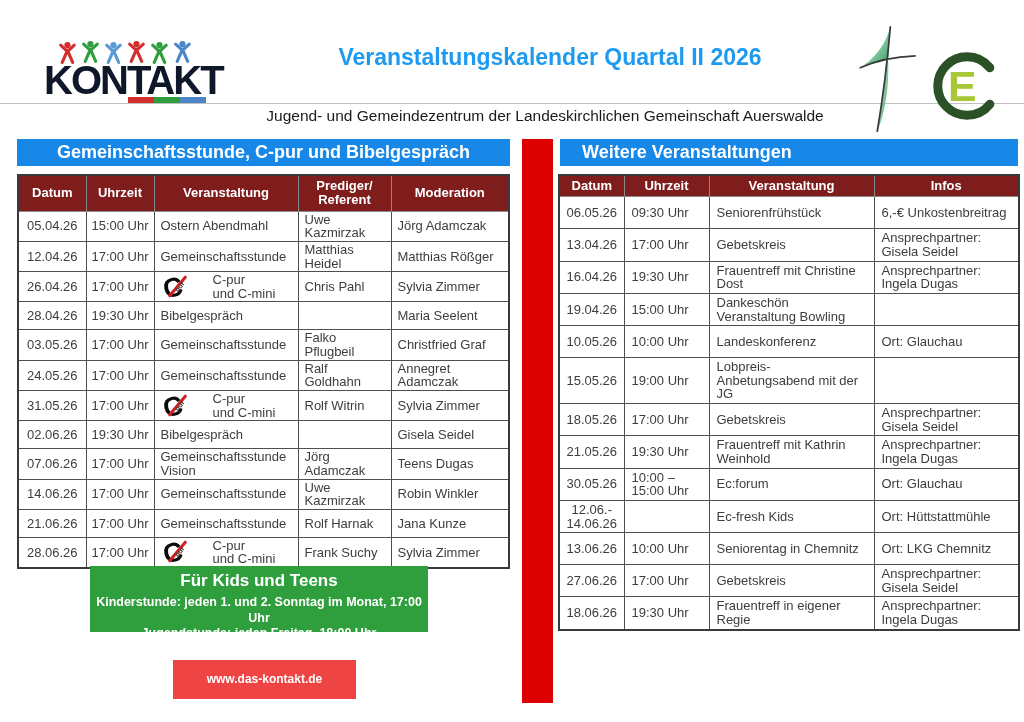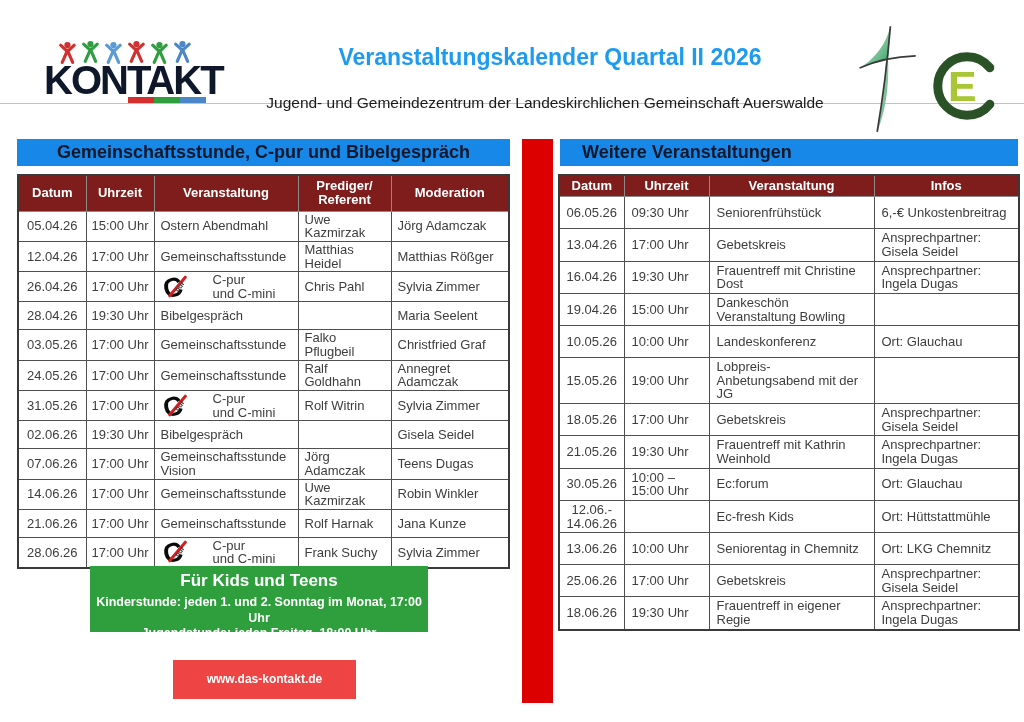--- a/index.html
+++ b/index.html
@@ -8,27 +8,27 @@
 
   
   .header-rule{position:absolute;left:0;top:103px;width:1024px;height:1px;background:#c2c2c2;}
   .figures{position:absolute;left:57px;top:31px;width:138px;height:42px;}
   .wordmark{position:absolute;left:44px;top:58px;width:172px;text-align:center;
             font-size:40px;font-weight:bold;letter-spacing:-2px;color:#0f172a;}
   .underline{position:absolute;left:128px;top:97px;width:78px;height:6px;display:flex;}
   .underline span{width:26px;height:6px;}
   .page-title{position:absolute;left:250px;top:44px;width:600px;text-align:center;
               font-size:23px;font-weight:bold;color:#1e9bf0;}
-  .page-subtitle{position:absolute;left:205px;top:94px;width:680px;text-align:center;
+  .page-subtitle{position:absolute;left:205px;top:107px;width:680px;text-align:center;
                  font-size:15.5px;color:#1a1a1a;}
   .cross-logo{position:absolute;left:852px;top:24px;width:68px;height:110px;}
   .ec-logo{position:absolute;left:930px;top:50px;width:74px;height:72px;}
 
   
-  .banner{position:absolute;top:139px;height:27px;background:#1787e8;color:#0f172a;
+  .banner{position:absolute;top:139px;height:27px;background:#1787e8;color:#ffffff;
           font-weight:bold;font-size:18px;line-height:27px;}
   #left-banner{left:17px;width:493px;text-align:center;}
   #right-banner{left:560px;width:458px;padding-left:22px;box-sizing:border-box;}
   .divider-bar{position:absolute;left:522px;top:139px;width:31px;height:564px;background:#dd0000;}
 
   
   table.cal{position:absolute;border-collapse:collapse;table-layout:fixed;
             border:2px solid #3a3a3a;background:#fff;}
   .cal th{background:#7f1d1d;color:#fff;font-weight:bold;font-size:13px;
           border:1px solid #8a8a8a;padding:3px 2px;line-height:1.1;text-align:center;}
@@ -330,21 +330,21 @@
           <td>Ec-fresh Kids</td>
           <td>Ort: Hüttstattmühle</td>
         </tr>
         <tr>
           <td>13.06.26</td>
           <td>10:00 Uhr</td>
           <td>Seniorentag in Chemnitz</td>
           <td>Ort: LKG Chemnitz</td>
         </tr>
         <tr>
-          <td>25.06.26</td>
+          <td>27.06.26</td>
           <td>17:00 Uhr</td>
           <td>Gebetskreis</td>
           <td>Ansprechpartner: Gisela Seidel</td>
         </tr>
         <tr>
           <td>18.06.26</td>
           <td>19:30 Uhr</td>
           <td>Frauentreff in eigener Regie</td>
           <td>Ansprechpartner: Ingela Dugas</td>
         </tr>

